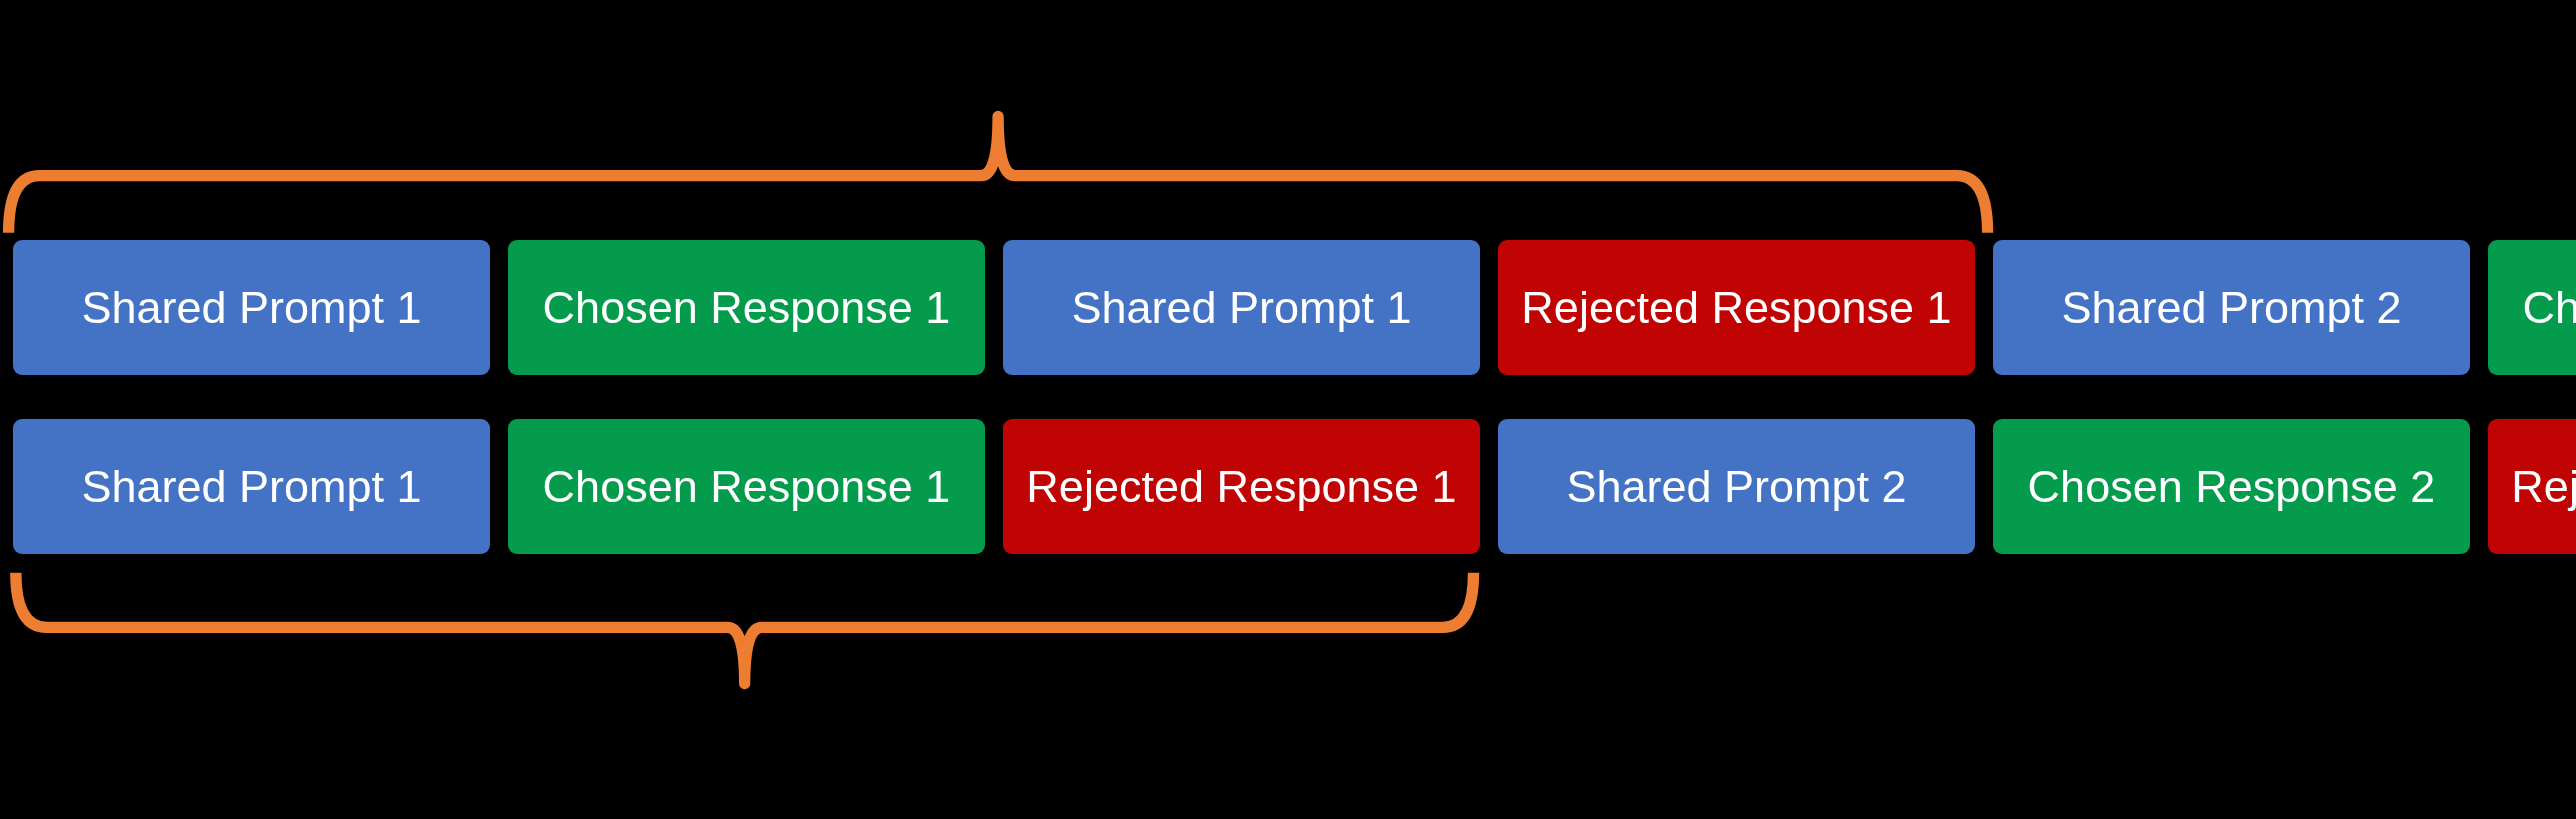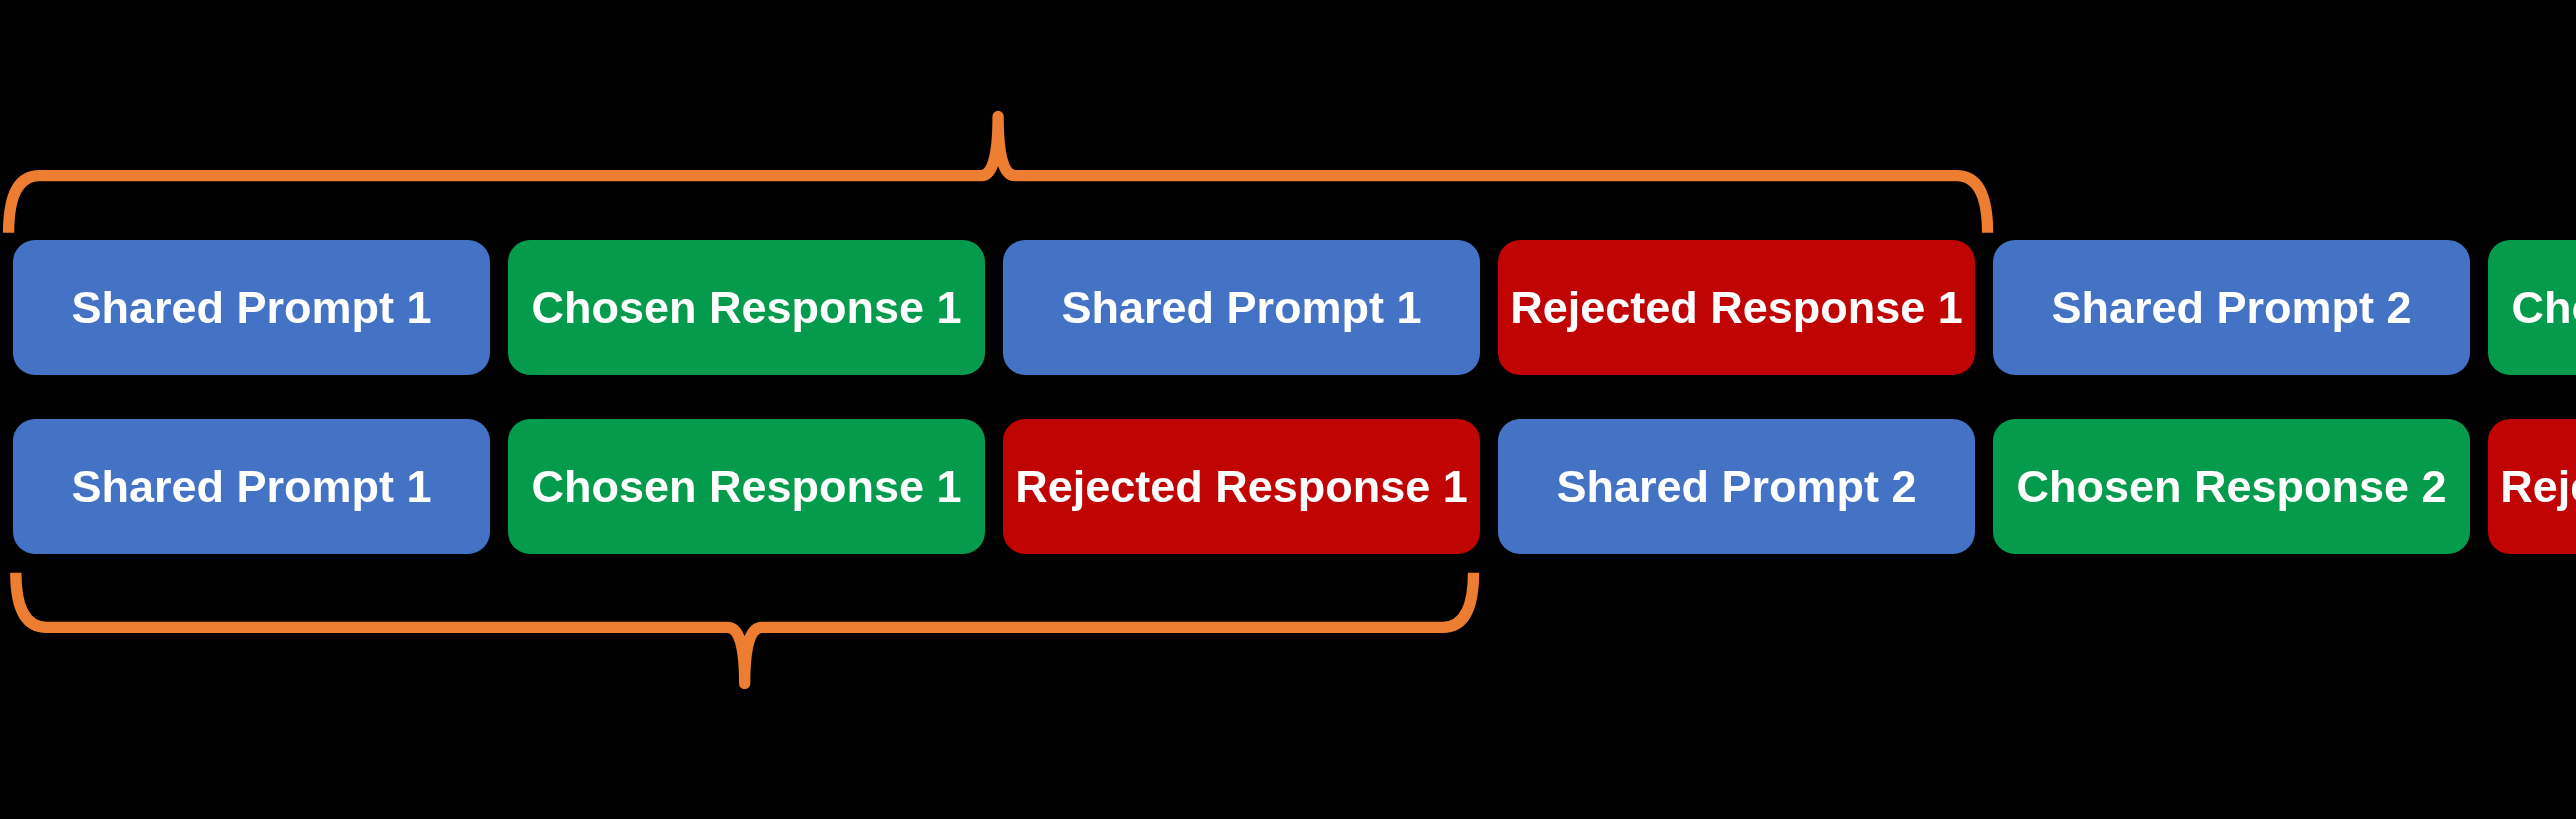--- a/index.html
+++ b/index.html
@@ -19,30 +19,29 @@
     position: absolute;
     left: 13px;
     display: flex;
     gap: 18px;
   }
   #row-top { top: 240px; }
   #row-bottom { top: 419px; }
   .box {
     width: 477px;
     height: 135px;
-    border-radius: 22px;
+    border-radius: 9px;
     display: flex;
     align-items: center;
     justify-content: center;
     color: #fff;
     font-size: 45px;
     line-height: 1;
     white-space: nowrap;
     text-align: center;
-    font-weight: bold;
   }
   #brace-svg {
     position: absolute;
     left: 0;
     top: 0;
     width: 3969px;
     height: 819px;
     pointer-events: none;
   }
   #brace-svg path {

